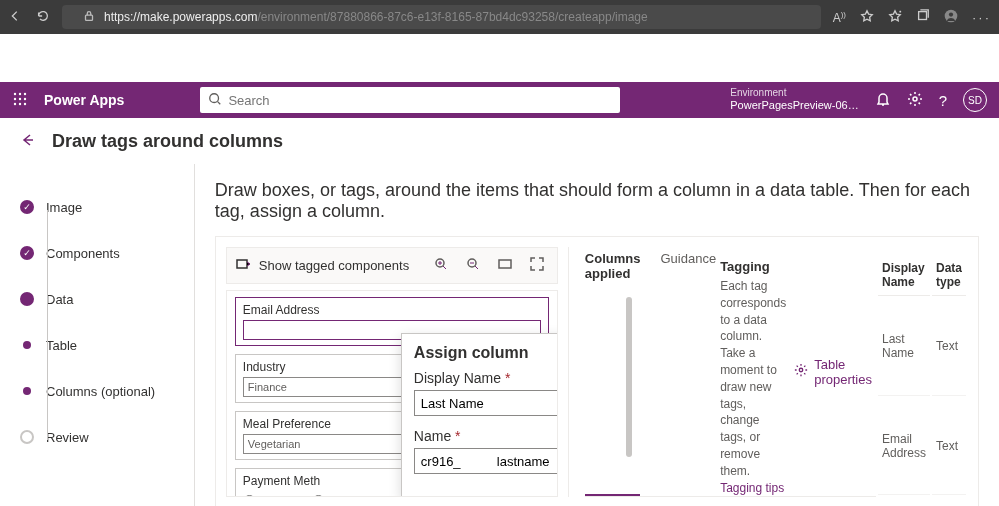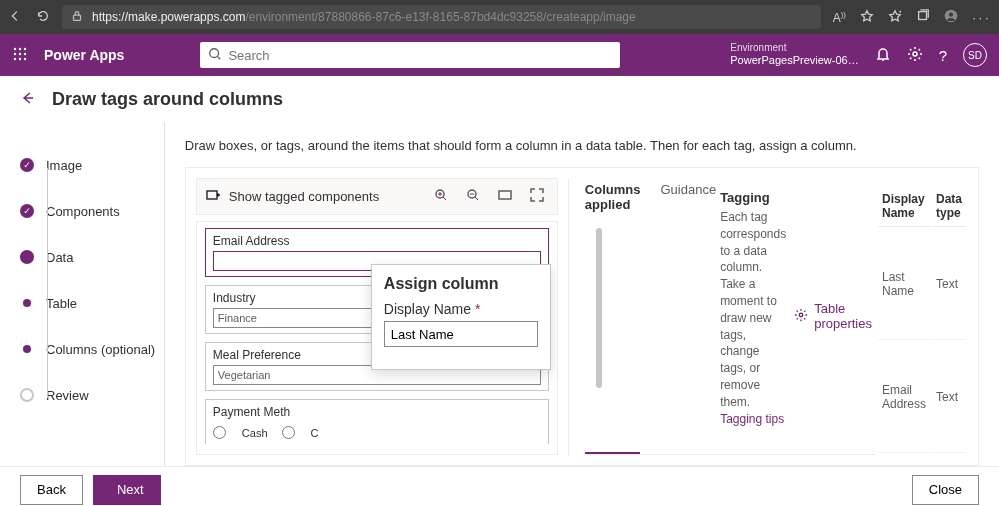--- a/index.html
+++ b/index.html
@@ -2,26 +2,26 @@
 <html><head>
 <meta charset="utf-8">
 <style>
 * { box-sizing: border-box; margin: 0; padding: 0; font-family: "Segoe UI", Arial, sans-serif; }
 body { width: 999px; height: 506px; overflow: hidden; background: #fff; font-size: 13px; color: #323130; }
 
 
 .browser-bar { height: 34px; background: #3b3b3b; display: flex; align-items: center; padding: 0 8px; gap: 12px; color: #ccc; }
 .browser-bar .nav-icons { display: flex; gap: 14px; align-items: center; }
 .browser-bar svg { width: 14px; height: 14px; }
-.url-bar { flex: 1; display: flex; align-items: center; background: #4a4a4a; border-radius: 4px; padding: 4px 8px; height: 24px; gap: 8px; color: #bbb; font-size: 12px; }
+.url-bar { flex: 1; display: flex; align-items: center; background: #4a4a4a; border-radius: 4px; padding: 4px 20px; height: 24px; gap: 8px; color: #bbb; font-size: 12px; }
 .url-path { color: #888; }
 .browser-right { display: flex; gap: 14px; align-items: center; }
 
 
-.app-header { height: 42px; background: #742774; display: flex; align-items: center; padding: 0 12px; gap: 16px; color: #fff; }
+.app-header { height: 36px; background: #742774; display: flex; align-items: center; padding: 0 12px; gap: 16px; color: #fff; margin-top: 48px; }
 .app-header .waffle svg { width:16px; height:16px;}
 .app-header .app-name { font-weight:600; font-size:14px; }
 .search-box { flex: 0 0 420px; background: #fff; border-radius: 2px; height: 26px; display:flex; align-items:center; padding:0 8px; gap:6px; color:#605e5c; margin-left: 60px;}
 .search-box input { border:none; outline:none; flex:1; font-size:13px; }
 .header-right { margin-left:auto; display:flex; align-items:center; gap:16px; }
 .env-block { font-size:11px; line-height:1.2; }
 .env-block .label { opacity:.8; font-size:10px;}
 .avatar-circle { width:24px;height:24px;border:1px solid #fff;border-radius:50%;display:flex;align-items:center;justify-content:center;font-size:10px;}
 
 
@@ -37,25 +37,25 @@
 .step .dot { width:14px; height:14px; border-radius:50%; border:2px solid #742774; background:#fff; position:relative; z-index:2; display:flex;align-items:center;justify-content:center;}
 .step.done .dot, .step.current .dot { background:#742774; border-color:#742774; }
 .step.done .dot::after { content:"✓"; color:#fff; font-size:9px; }
 .step.sub .dot { width:8px;height:8px; background:#742774; border:none; margin-left:3px; margin-right:3px;}
 .step.pending .dot { border-color:#c8c6c4; }
 .step-line { position:absolute; left:27px; top:26px; width:1px; height:calc(100% - 46px); background:#c8c6c4; z-index:1;}
 .step span.lbl { color:#323130; }
 
 
 .content { flex:1; padding: 16px 20px 0 20px; display:flex; flex-direction:column; }
-.instruction { font-size:13px; margin-bottom: 14px; }
+.instruction { font-size:18px; margin-bottom: 14px; }
 .workspace { display:flex; gap: 20px; flex:1; overflow:hidden; border:1px solid #edebe9; padding: 10px; position:relative;}
 
 
-.canvas-panel { width: 362px; display:flex; flex-direction:column; }
+.canvas-panel { width: 332px; display:flex; flex-direction:column; }
 .toolbar { display:flex; align-items:center; border:1px solid #edebe9; padding: 6px 8px; font-size:13px; gap:8px; margin-bottom: 6px; background:#faf9f8;}
 .toolbar .spacer { flex:1; }
 .toolbar svg { width:16px;height:16px; }
 .toolbar .tbtn { padding:2px 4px; color:#605e5c; }
 .form-preview { flex:1; overflow:hidden; border:1px solid #edebe9; padding: 6px 8px; background:#fff; position:relative;}
 .field-block { border:1px solid #c8c6c4; margin-bottom:8px; padding:5px 7px; font-size:12px; }
 .field-block .fld-label { font-size:12px; color:#323130; margin-bottom:3px; }
 .field-block .fld-input { border:1px solid #8a8886; height:20px; width:100%; font-size:11px; padding:0 4px; color:#605e5c; display:flex; align-items:center;}
 .field-block.selected { border:1.5px solid #742774; }
 .field-block.selected .fld-input { border:1.5px solid #742774; }
@@ -267,20 +267,27 @@
                   <span>C</span>
                 </label>
             </div>
           </div>
 
           <div class="popup">
             <h3>Assign column</h3>
             <div class="fgroup">
               <label><span>Display Name</span> <span class="req">*</span></label>
               <input value="Last Name" style="">
+            </div>
+            <div class="fgroup">
+              <label><span>Name</span> <span class="req">*</span></label>
+              <div class="name-wrap">
+                <input class="prefix" readonly="" value="cr916_" style="">
+                <input value="lastname" style="">
+              </div>
             </div>
           </div>
         </div>
       </div>
 
       <div class="right-panel">
         <div class="tabs">
           <div class="tab active">Columns applied</div>
           <div class="tab">Guidance</div>
         </div>

